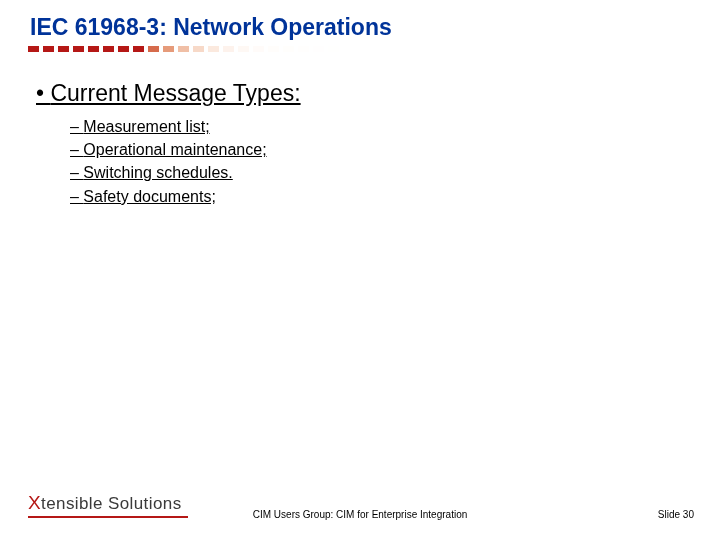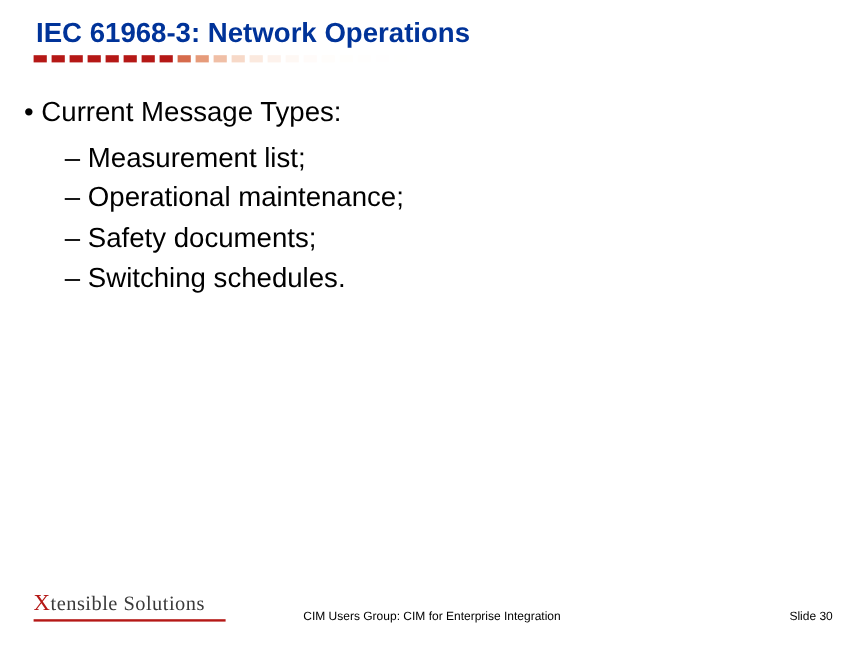--- a/index.html
+++ b/index.html
@@ -37,46 +37,47 @@
   .dashes span {
     display: inline-block;
     width: 11px;
     height: 6px;
     margin-right: 4px;
     vertical-align: top;
   }
   .body {
     position: absolute;
     top: 78px;
-    left: 20px;
+    left: 36px;
     right: 30px;
     font-size: 23px;
     line-height: 1.35;
+    text-decoration: underline;
   }
   .bullet1 {
     margin: 0 0 6px 0;
   }
   .bullet1::before {
     content: "• ";
   }
   .sublist {
     margin: 4px 0 18px 34px;
-    font-size: 23px;
+    font-size: 16px;
     line-height: 1.45;
   }
   .subitem::before {
     content: "– ";
   }
   .logo {
     position: absolute;
     left: 28px;
     bottom: 22px;
   }
   .logo .brandline {
-    font-family: Liberation Serif, serif;
+    font-family: Liberation Sans, sans-serif;
     font-size: 17px;
     letter-spacing: 0.4px;
   }
   .logo .x {
     color: #b51816;
     font-weight: normal;
     font-size: 19px;
   }
   .logo .rest {
     color: #3a3a3a;
@@ -109,22 +110,22 @@
 
 <div class="slide">
   <div class="title">IEC 61968-3: Network Operations</div>
   <div class="dashes"><span style="background: rgb(181, 24, 22);"></span><span style="background: rgb(181, 24, 22);"></span><span style="background: rgb(181, 24, 22);"></span><span style="background: rgb(181, 24, 22);"></span><span style="background: rgb(181, 24, 22);"></span><span style="background: rgb(181, 24, 22);"></span><span style="background: rgb(181, 24, 22);"></span><span style="background: rgb(181, 24, 22);"></span><span style="background: rgb(214, 107, 76);"></span><span style="background: rgb(230, 155, 122);"></span><span style="background: rgb(240, 191, 166);"></span><span style="background: rgb(247, 217, 200);"></span><span style="background: rgb(251, 233, 222);"></span><span style="background: rgb(253, 242, 236);"></span><span style="background: rgb(254, 248, 244);"></span><span style="background: rgb(255, 251, 249);"></span><span style="background: rgb(255, 253, 251);"></span><span style="background: rgb(255, 254, 252);"></span><span style="background: rgb(255, 254, 253);"></span><span style="background: rgb(255, 254, 254);"></span><span style="background: rgb(255, 255, 254);"></span><span style="background: rgb(255, 255, 255);"></span></div>
 
   <div class="body">
     <div class="bullet1">Current Message Types:</div>
     <div class="sublist">
       <div class="subitem">Measurement list;</div>
       <div class="subitem">Operational maintenance;</div>
+      <div class="subitem">Switching schedules.</div>
       <div class="subitem">Safety documents;</div>
-      <div class="subitem">Switching schedules.</div>
     </div>
   </div>
 
   <div class="logo">
     <div class="brandline">
       <span class="x">X</span><span class="rest">tensible Solutions</span>
     </div>
     <div class="rule"></div>
   </div>
 

